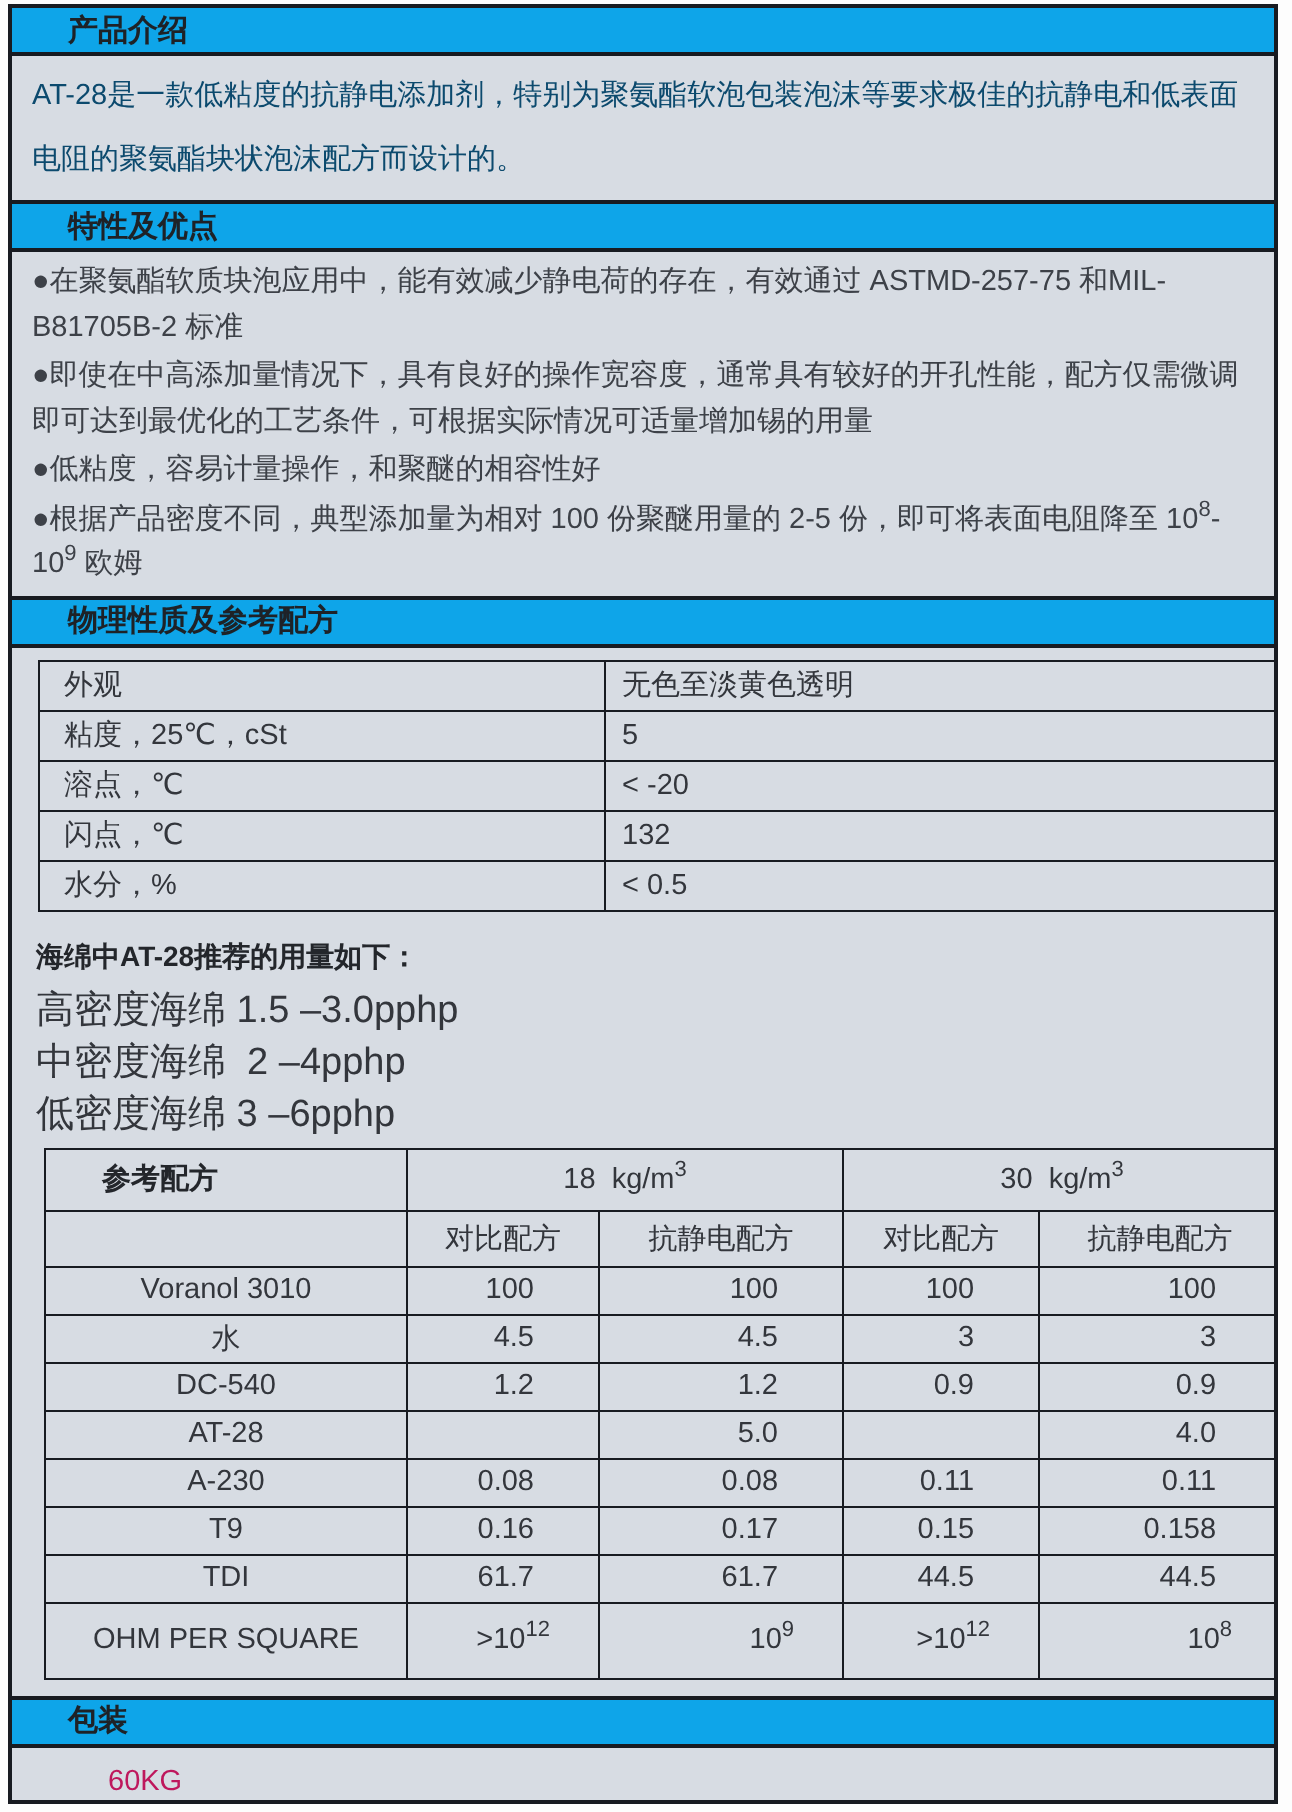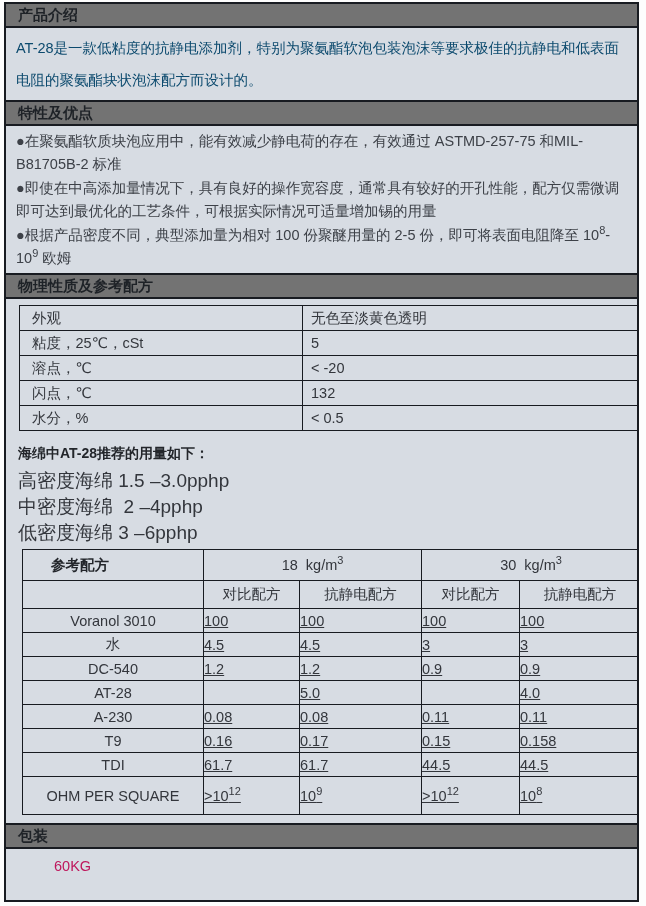--- a/index.html
+++ b/index.html
@@ -10,26 +10,26 @@
     -webkit-font-smoothing: antialiased;
   }
   .page { padding: 2px 5px 2px 4px; box-sizing: border-box; }
   .doc {
     width: 635px; height: 900px; box-sizing: border-box;
     border: 2px solid #181b21;
     background: #d7dce3;
     overflow: hidden;
   }
   .bar {
-    background: #737373;
+    background: #0ea5e9;
     border-top: 2px solid #181b21;
     border-bottom: 2px solid #181b21;
     height: 22px;
     display: flex; align-items: center;
-    padding-left: 12px;
+    padding-left: 28px;
     font-size: 15px; font-weight: bold; color: #1e2227;
   }
   .bar.first { border-top: none; }
   .intro-body {
     padding: 4px 10px; font-size: 14.5px; line-height: 32px; color: #0c4a6e;
   }
   .features-body { padding: 4px 10px 2px; font-size: 14.5px; color: #3d4148; }
   .features-body p { margin: 0 0 2px 0; line-height: 22.5px; }
   sup { font-size: 11px; vertical-align: 6px; line-height: 0; }
   .phys-section { padding: 6px 0 8px 0; }
@@ -42,41 +42,42 @@
   .dosage { margin: 12px 0 4px 0; padding-left: 12px; color: #33363c; }
   .dosage-heading { margin: 0 0 7px 0; font-size: 14px; font-weight: bold; line-height: 21px; color: #23262b; }
   .dosage-line { margin: 0 0 7px 0; font-size: 19px; line-height: 19px; white-space: pre-wrap; }
   .form-table { margin-left: 16px; width: 618px; font-size: 14.5px; color: #33363c; padding-left: 16px; }
   .form-table td { border: 1.5px solid #181b21; height: 23px; text-align: center; padding: 0; }
   .form-table tr.h1 td { height: 30px; }
   .form-table tr.h2 td { height: 27px; }
   .form-table tr.ohm td { height: 37px; }
   .form-table .ftitle { text-align: left; padding-left: 28px; font-weight: bold; color: #23262b; }
   .form-table .density { white-space: pre; }
-  .form-table .val { text-align: left; padding-right: 32px; text-decoration: underline; }
+  .form-table .val { text-align: right; padding-right: 32px; }
   .form-table tr.ohm .val { padding-right: 24px; }
   .pack-body { padding: 9px 0 0 12px; font-size: 14.5px; color: #be185d; margin-left: 36px; }
 </style>
 </head>
 <body>
 
 <div class="page">
   <div class="doc">
 
     <div class="bar first">
       <span>产品介绍</span>
     </div>
     <div class="intro-body">AT-28是一款低粘度的抗静电添加剂，特别为聚氨酯软泡包装泡沫等要求极佳的抗静电和低表面电阻的聚氨酯块状泡沫配方而设计的。</div>
 
     <div class="bar">
       <span>特性及优点</span>
     </div>
     <div class="features-body">
       <p>●在聚氨酯软质块泡应用中，能有效减少静电荷的存在，有效通过 ASTMD-257-75 和MIL-B81705B-2 标准</p>
       <p>●即使在中高添加量情况下，具有良好的操作宽容度，通常具有较好的开孔性能，配方仅需微调即可达到最优化的工艺条件，可根据实际情况可适量增加锡的用量</p>
+      <p>●低粘度，容易计量操作，和聚醚的相容性好</p>
       <p><span>●根据产品密度不同，典型添加量为相对 100 份聚醚用量的 2-5 份，即可将表面电阻降至 10</span><sup>8</sup><span>-10</span><sup>9</sup><span> 欧姆</span></p>
     </div>
 
     <div class="bar">
       <span>物理性质及参考配方</span>
     </div>
 
     <div class="phys-section">
 
       <table class="phys-table">

